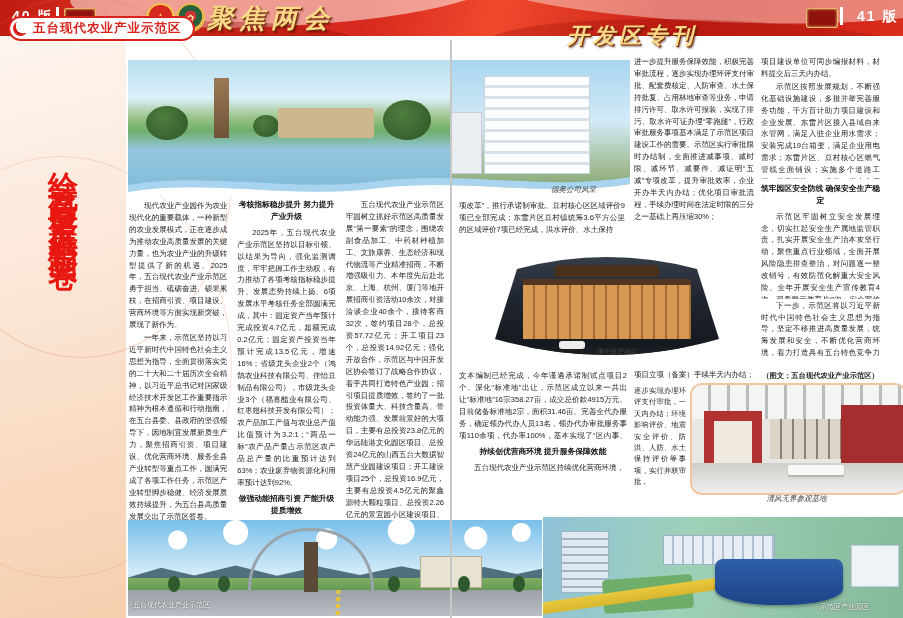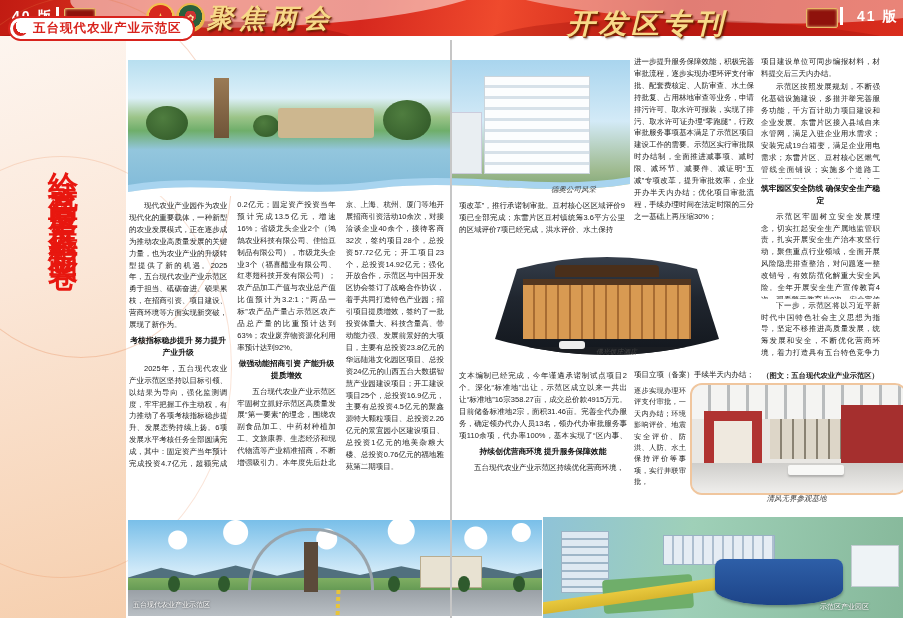--- a/index.html
+++ b/index.html
@@ -22,21 +22,21 @@
   .ml-left{left:64px;} .ml-right{left:806px;}
   .emblem{position:absolute;top:3px;width:25px;height:25px;border-radius:50%;z-index:4;
           display:flex;align-items:center;justify-content:center;font-size:11px;}
   .em-nat{left:146px;background:radial-gradient(circle at 50% 45%,#d6281e 0 62%,#f2c14e 63%);
           border:2px solid #f2c14e;color:#ffd96a;}
   .em-cppcc{left:176px;background:radial-gradient(circle at 50% 45%,#c33 0 30%,#2a5f3c 31% 62%,#e8b84b 63%);
           border:2px solid #e8b84b;color:#ffe9a8;font-size:9px;}
   .masthead{position:absolute;z-index:4;font-family:"DejaVu Serif",serif;font-weight:900;font-style:italic;
     color:#f7d988;text-shadow:1px 1px 0 #7a2a00,2px 2px 2px rgba(60,10,0,.6);white-space:nowrap;}
   .mh-center{left:207px;top:1px;font-size:26px;letter-spacing:6px;}
-  .mh-right{left:567px;top:5px;font-size:28px;letter-spacing:4px;text-align:center;}
+  .mh-right{left:567px;top:21px;font-size:22px;letter-spacing:4px;text-align:center;}
   
   .fold{position:absolute;left:450px;top:40px;width:2px;height:578px;background:#c6c6c6;z-index:30;}
   
   .sidebar{position:absolute;left:0;top:36px;width:126px;height:582px;
     background:linear-gradient(165deg,#fdf5ef 0%,#fbe7d8 40%,#f6cfae 100%);}
   .sidebar::before{content:'';position:absolute;left:-70px;top:-40px;width:300px;height:360px;border-radius:50%;
     border:1px solid rgba(228,120,60,.28);}
   .sidebar::after{content:'';position:absolute;left:-110px;top:120px;width:340px;height:420px;border-radius:50%;
     border:1px solid rgba(228,120,60,.2);}
   .zone-tag{position:absolute;left:8px;top:16px;display:flex;align-items:center;gap:5px;background:#fff;
@@ -187,20 +187,21 @@
   </div>
   <svg class="wavesvg" viewBox="0 0 502 30">
     <path d="M0,18 C80,4 160,26 251,14 C340,4 420,24 502,10 L502,17 C420,31 340,11 251,21 C160,33 80,11 0,25 Z" fill="#a8d4ef"></path>
     <path d="M0,25 C80,11 160,33 251,21 C340,11 420,31 502,17 L502,30 L0,30 Z" fill="#ffffff"></path>
   </svg>
 </div>
 <div class="cap" id="cap-top">德奥公司风采</div>
 
 <div class="bodytext" id="block40">
   <p>现代农业产业园作为农业现代化的重要载体，一种新型的农业发展模式，正在逐步成为推动农业高质量发展的关键力量，也为农业产业的升级转型提供了新的机遇。2025年，五台现代农业产业示范区勇于担当、砥砺奋进、硕果累枝，在招商引资、项目建设、营商环境等方面实现新突破，展现了新作为。</p>
+  <p>一年来，示范区坚持以习近平新时代中国特色社会主义思想为指导，全面贯彻落实党的二十大和二十届历次全会精神，以习近平总书记对国家级经济技术开发区工作重要指示精神为根本遵循和行动指南，在五台县委、县政府的坚强领导下，因地制宜发展新质生产力，聚焦招商引资、项目建设、优化营商环境、服务全县产业转型等重点工作，圆满完成了各项工作任务，示范区产业转型脚步稳健、经济发展质效持续提升，为五台县高质量发展交出了示范区答卷。</p>
   <h4 class="sub">考核指标稳步提升 努力提升产业升级</h4>
   <p>2025年，五台现代农业产业示范区坚持以目标引领、以结果为导向，强化监测调度，牢牢把握工作主动权，有力推动了各项考核指标稳步提升、发展态势持续上扬。6项发展水平考核任务全部圆满完成，其中：固定资产当年预计完成投资4.7亿元，超额完成0.2亿元；固定资产投资当年预计完成13.5亿元，增速16%；省级龙头企业2个（鸿鹄农业科技有限公司、佳怡豆制品有限公司），市级龙头企业3个（福喜醋业有限公司、红枣翅科技开发有限公司）；农产品加工产值与农业总产值比值预计为3.2:1；“两品一标”农产品产量占示范区农产品总产量的比重预计达到63%；农业废弃物资源化利用率预计达到92%。</p>
   <h4 class="sub">做强动能招商引资 产能升级提质增效</h4>
   <p>五台现代农业产业示范区牢固树立抓好示范区高质量发展“第一要素”的理念，围绕农副食品加工、中药材种植加工、文旅康养、生态经济和现代物流等产业精准招商，不断增强吸引力。本年度先后赴北京、上海、杭州、厦门等地开展招商引资活动10余次，对接洽谈企业40余个，接待客商32次，签约项目28个，总投资57.72亿元；开工项目23个，总投资14.92亿元；强化开放合作，示范区与中国开发区协会签订了战略合作协议，着手共同打造特色产业园；招引项目提质增效，签约了一批投资体量大、科技含量高、带动能力强、发展前景好的大项目，主要有总投资23.8亿元的华远陆港文化园区项目、总投资24亿元的山西五台大数据智慧产业园建设项目；开工建设项目25个，总投资16.9亿元，主要有总投资4.5亿元的聚鑫源特大颗粒项目、总投资2.26亿元的景宜园小区建设项目、总投资1亿元的地美杂粮大楼、总投资0.76亿元的福地雅苑第二期项目。</p>
 
 </div>
 
 <div class="bodytext seg" id="colA1">
   <p style="text-indent:0">项改革”，推行承诺制审批。豆村核心区区域评价9项已全部完成；东雷片区豆村镇统筹3.6平方公里的区域评价7项已经完成，洪水评价、水土保持</p>
 </div>

